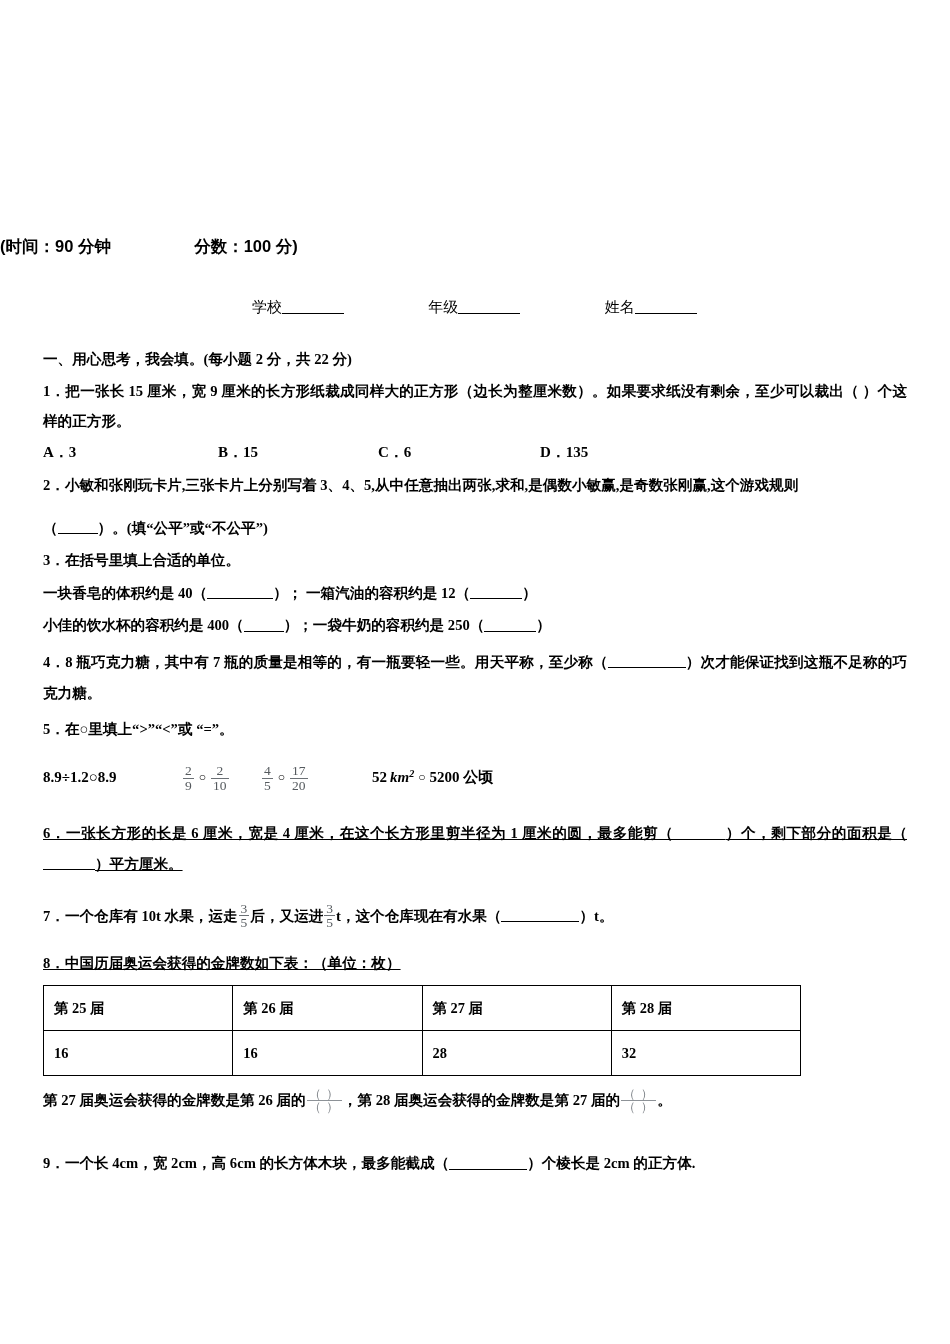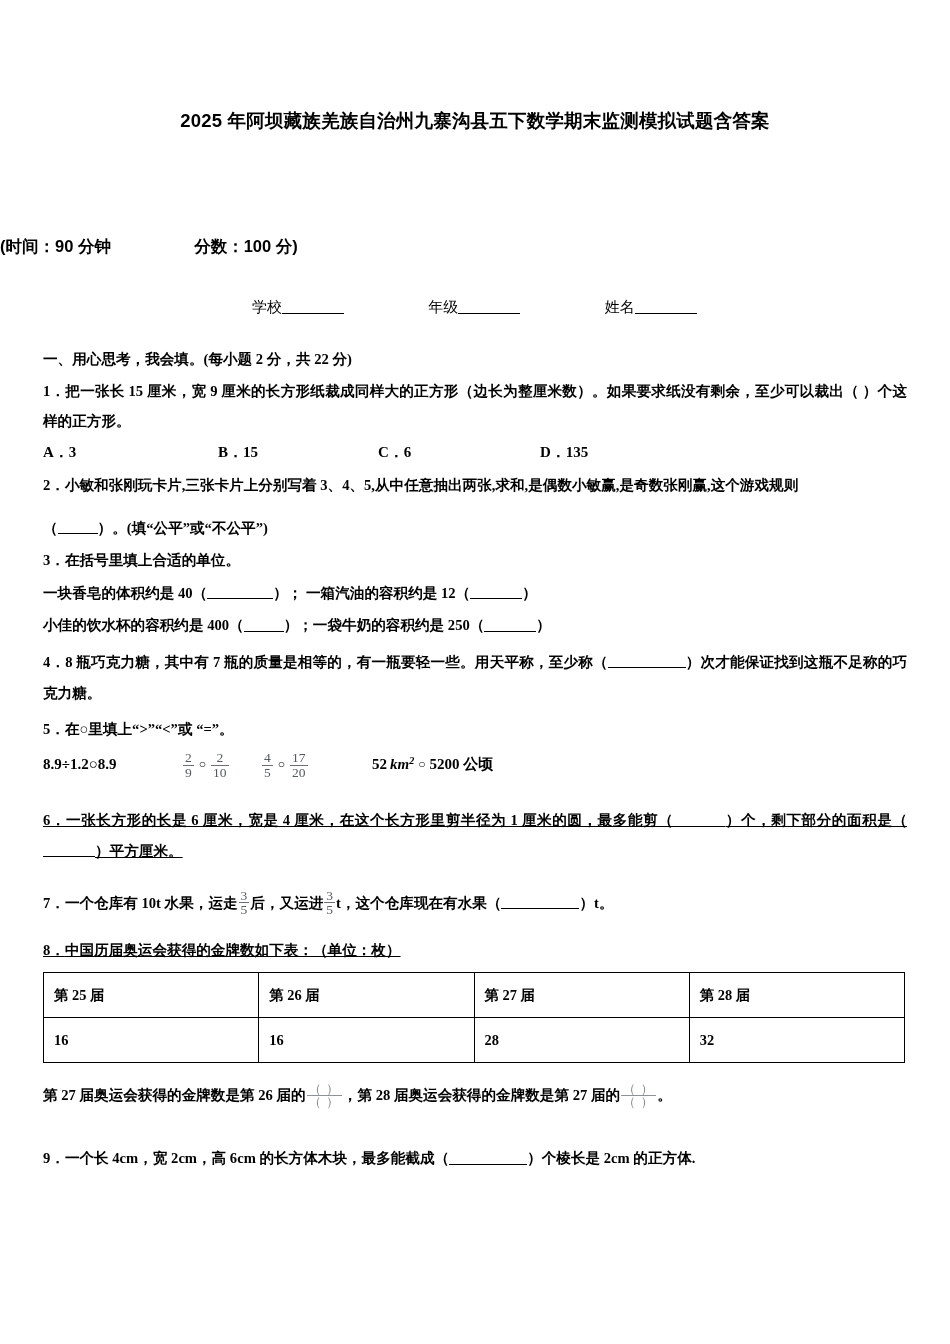--- a/index.html
+++ b/index.html
@@ -157,69 +157,68 @@
   .frac-blank .den { border-top: 1.1px solid #8d9297; }
 
   .circ {
     display: inline-block;
     margin: 0 4px;
     font-size: 12px;
     vertical-align: 0.08em;
   }
 
   .cmp-row {
-    margin-top: 14px;
+    margin-top: 27px;
     font-weight: bold;
     font-size: 15px;
     white-space: nowrap;
     line-height: 1.0;
   }
   .cmp-row .grp { display: inline-block; }
   .cmp-gap-1 { display: inline-block; width: 58px; }
   .cmp-gap-2 { display: inline-block; width: 24px; }
   .cmp-gap-3 { display: inline-block; width: 56px; }
   .unit-km {
     font-style: italic;
     font-weight: bold;
     font-family: "Liberation Serif", "DejaVu Serif", serif;
   }
   .sup { font-size: 0.68em; vertical-align: 0.52em; }
 
   
   .medal-table {
     margin-top: 14px;
     border-collapse: collapse;
-    width: 862px;
+    width: 758px;
     table-layout: fixed;
   }
   .medal-table td {
     border: 1.4px solid #000;
     height: 44px;
     padding: 0 10px;
     font-size: 14.4px;
     font-weight: bold;
     vertical-align: middle;
     font-family: "Liberation Serif", "DejaVu Serif", serif;
   }
 
   .afterline {
-    margin-top: 20px;
+    margin-top: 12px;
     font-weight: bold;
     font-size: 14.6px;
     white-space: nowrap;
     line-height: 1.0;
   }
   .q9 { margin-top: 42px; font-weight: bold; }
 </style>
 </head>
 <body>
 
 <div class="page">
 
-  <div class="doc-title">2025 年阿坝藏族羌族自治州九寨沟县五下数学期末监测模拟试题含答案</div>
 
   <div class="meta-row">
     <span>(时间：90 分钟</span>
     <span class="gap"></span>
     <span>分数：100 分)</span>
   </div>
 
   <div class="fields-row">
     <span class="field"><span>学校</span><span class="blank-u" style="width:62px"></span></span>
     <span class="f-gap"></span>

